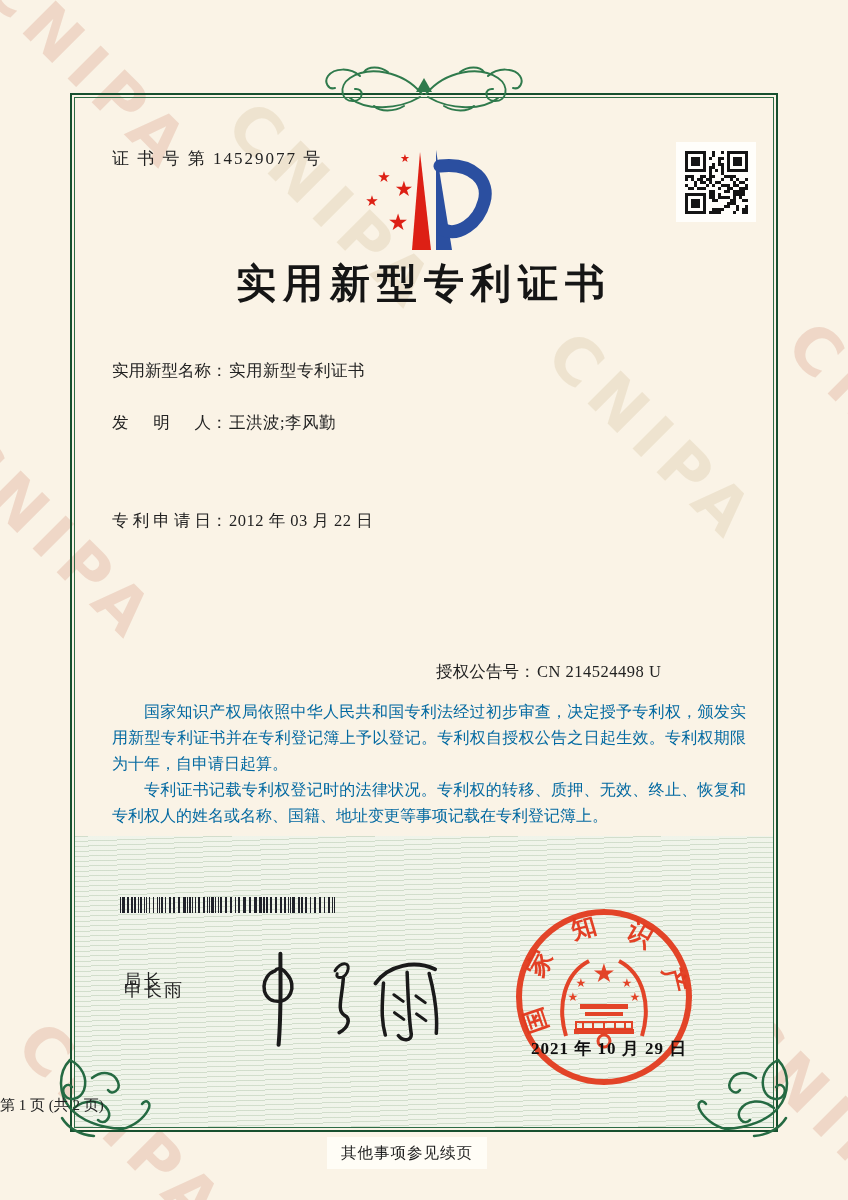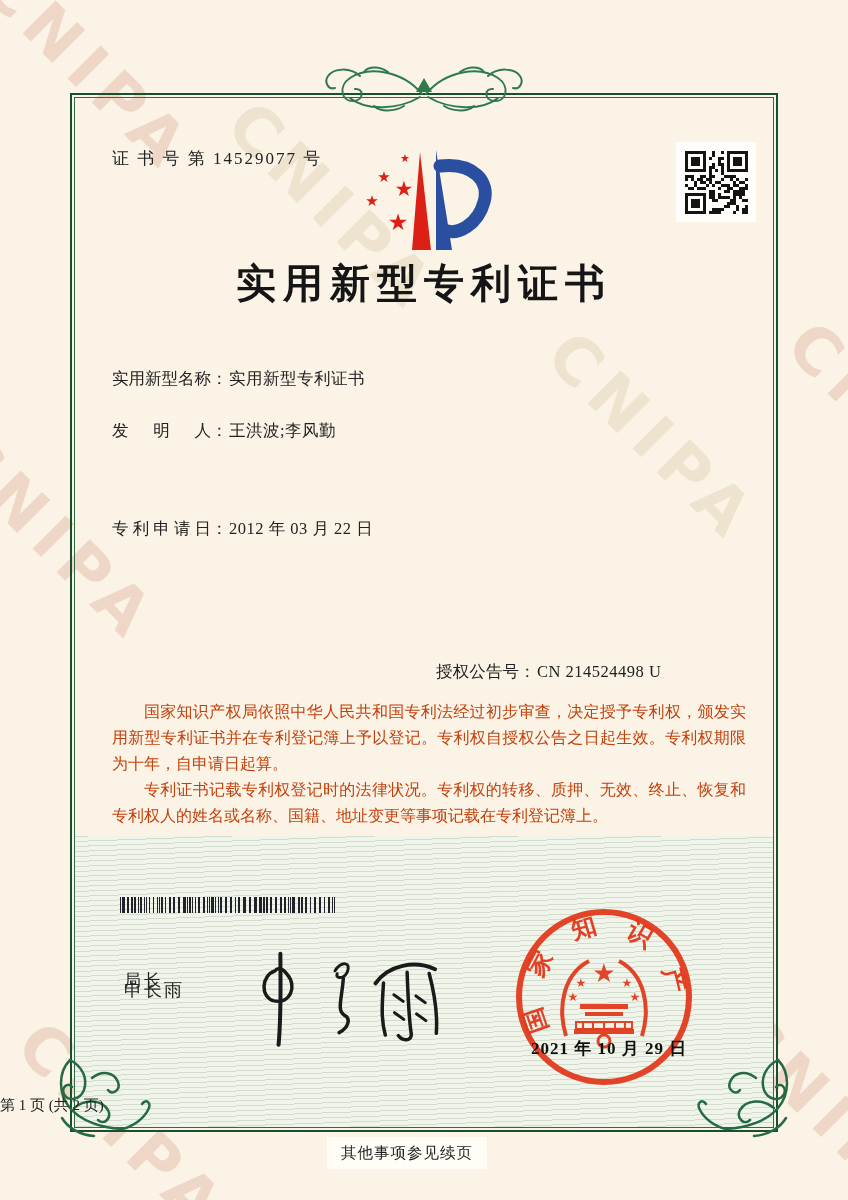--- a/index.html
+++ b/index.html
@@ -39,29 +39,29 @@
     display:flex;align-items:center;justify-content:center;}
   .qr-grid{display:grid;grid-template-columns:repeat(21,3px);grid-auto-rows:3px;}
   .qr-grid b{display:block;}
   .qr-grid b.on{background:#141414;}
   .doc-title{
     position:absolute;left:0;top:256px;width:100%;text-align:center;z-index:2;
     font-size:40px;font-weight:bold;letter-spacing:7px;color:#151515;
   }
   
   .field{position:absolute;left:112px;font-size:16.5px;z-index:2;white-space:nowrap;}
-  .flabel{display:inline-block;width:99px;text-align:justify;text-align-last:justify;vertical-align:bottom;margin-top:8px;}
+  .flabel{display:inline-block;width:99px;text-align:justify;text-align-last:justify;vertical-align:bottom;}
   .fcolon{display:inline-block;width:18px;}
   .fvalue{letter-spacing:0.5px;}
   .field2{position:absolute;left:436px;font-size:16.5px;z-index:2;white-space:nowrap;}
   .flabel2{display:inline-block;width:83px;text-align:justify;text-align-last:justify;vertical-align:bottom;}
   
   .body-text{
     position:absolute;left:112px;top:699px;width:634px;z-index:2;
-    font-size:16px;line-height:26px;color:#c2410c;text-align:justify;
+    font-size:16px;line-height:26px;color:#0369a1;text-align:justify;
   }
   .body-text p{margin:0;text-indent:2em;}
   
   .barcode{position:absolute;left:120px;top:897px;height:16px;display:flex;z-index:2;}
   .barcode i{display:block;height:100%;}
   .barcode i.b{background:#20222a;}
   .officer-title{position:absolute;left:124px;top:969px;font-size:17px;letter-spacing:3px;z-index:2;
     font-family:"Liberation Sans","DejaVu Sans",sans-serif;}
   .officer-name{position:absolute;left:124px;top:978px;font-size:18px;letter-spacing:2px;z-index:2;
     font-family:"Liberation Sans","DejaVu Sans",sans-serif;}

